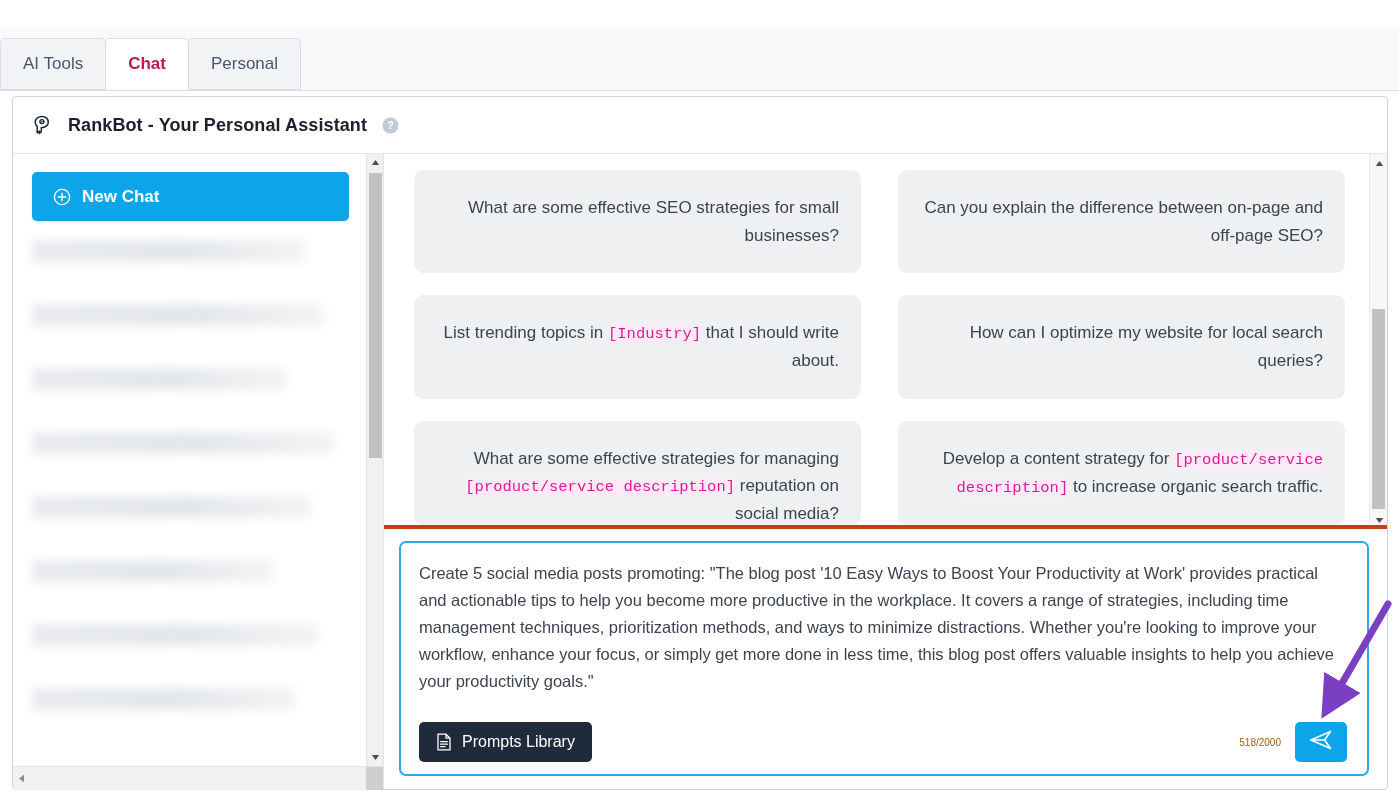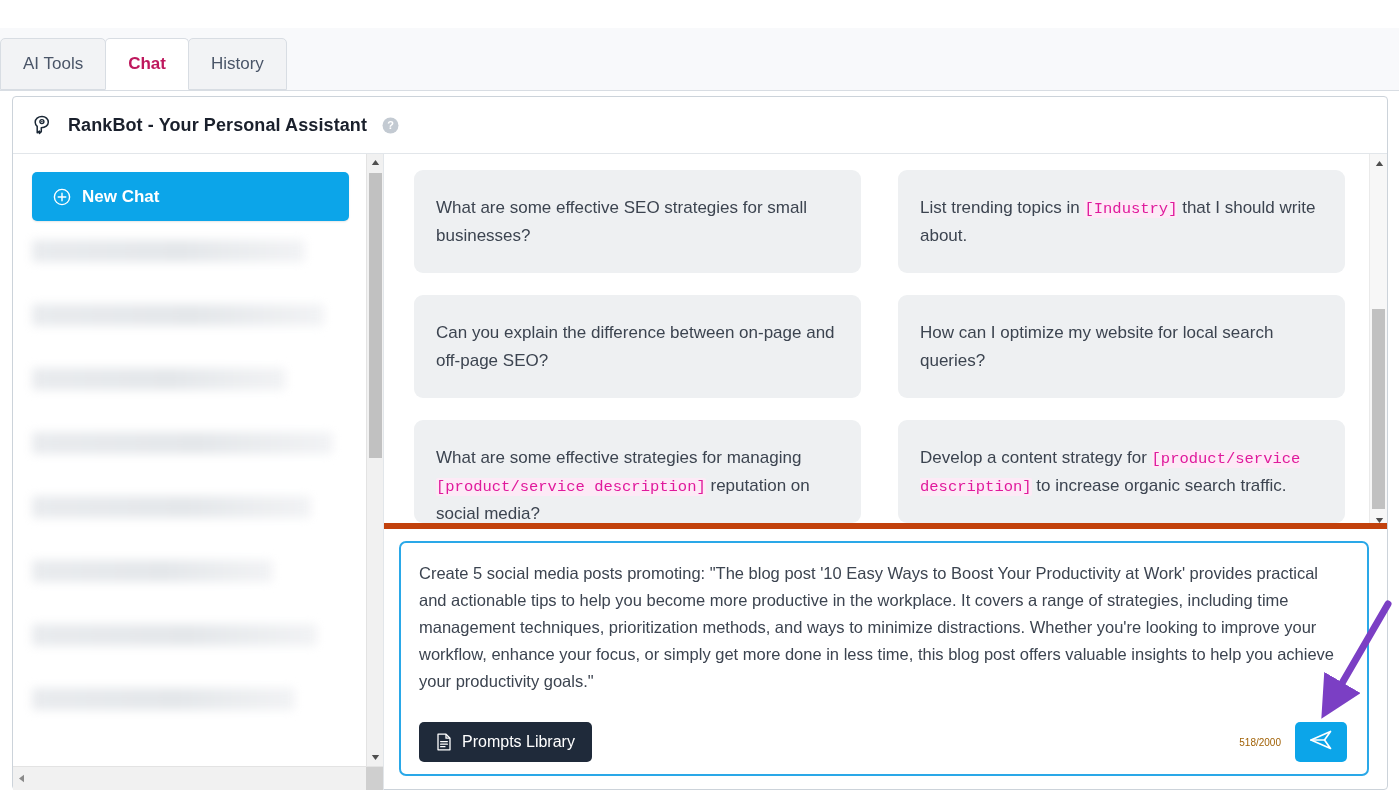--- a/index.html
+++ b/index.html
@@ -144,22 +144,23 @@
   
   .right {
     flex: 1;
     display: flex; flex-direction: column;
     position: relative;
     min-width: 0;
   }
   .prompts-area {
     position: relative;
     height: 375px;
-    border-bottom: 6px solid #c2410c;
+    border-bottom: 4px solid #c2410c;
     overflow: hidden;
+    text-align: right;
   }
   .prompts-grid {
     position: absolute; left: 0; top: 0; right: 18px; bottom: 0;
     padding: 16px 24px 0 30px;
     display: grid;
     grid-template-columns: 1fr 1fr;
     gap: 22px 37px;
     align-content: start;
   }
   .prompt-card {
@@ -255,21 +256,21 @@
 <body>
 
 <div class="tabbar">
   <div class="tab">
       <span>AI Tools</span>
     </div>
   <div class="tab active">
       <span>Chat</span>
     </div>
   <div class="tab">
-      <span>History</span>
+      <span>Personal</span>
     </div>
 </div>
 
 <div class="card">
 
   <div class="card-header">
     <span class="bot-icon">
       <svg width="18" height="20" viewBox="0 0 18 20">
         <path d="M9 1.5 C5.1 1.5 2.2 4 2.2 7.3 C2.2 9 3 10.4 4.2 11.4 L4.2 17.8 L6.4 16.1 L6.4 18.4 L8.3 16.6 L8.3 12.8 C12.3 12.7 15.3 10.3 15.3 7.3 C15.3 4 12.6 1.5 9 1.5 Z" fill="none" stroke="#1a2735" stroke-width="1.5" stroke-linejoin="round"></path>
         <circle cx="8.9" cy="6.6" r="2" fill="none" stroke="#1a2735" stroke-width="1.4"></circle>
@@ -332,22 +333,22 @@
         </div>
         <div class="corner"></div>
       </div>
     </div>
 
     <div class="right">
 
       <div class="prompts-area">
         <div class="prompts-grid">
           <div class="prompt-card"><span>What are some effective SEO strategies for small businesses?</span></div>
+          <div class="prompt-card"><span>Can you explain the difference between on-page and off-page SEO?</span></div>
           <div class="prompt-card"><span>List trending topics in </span><span class="ph">[Industry]</span><span> that I should write about.</span></div>
-          <div class="prompt-card"><span>Can you explain the difference between on-page and off-page SEO?</span></div>
           <div class="prompt-card"><span>How can I optimize my website for local search queries?</span></div>
           <div class="prompt-card"><span>What are some effective strategies for managing </span><span class="ph">[product/service description]</span><span> reputation on social media?</span></div>
           <div class="prompt-card"><span>Develop a content strategy for </span><span class="ph">[product/service description]</span><span> to increase organic search traffic.</span></div>
         </div>
         <div class="rscroll">
           <div class="arrow-up">
             <svg width="9" height="7" viewBox="0 0 9 7">
                 <path d="M4.5 1 L8.2 6 L0.8 6 Z" fill="#4f4f4f"></path>
               </svg>
           </div>

